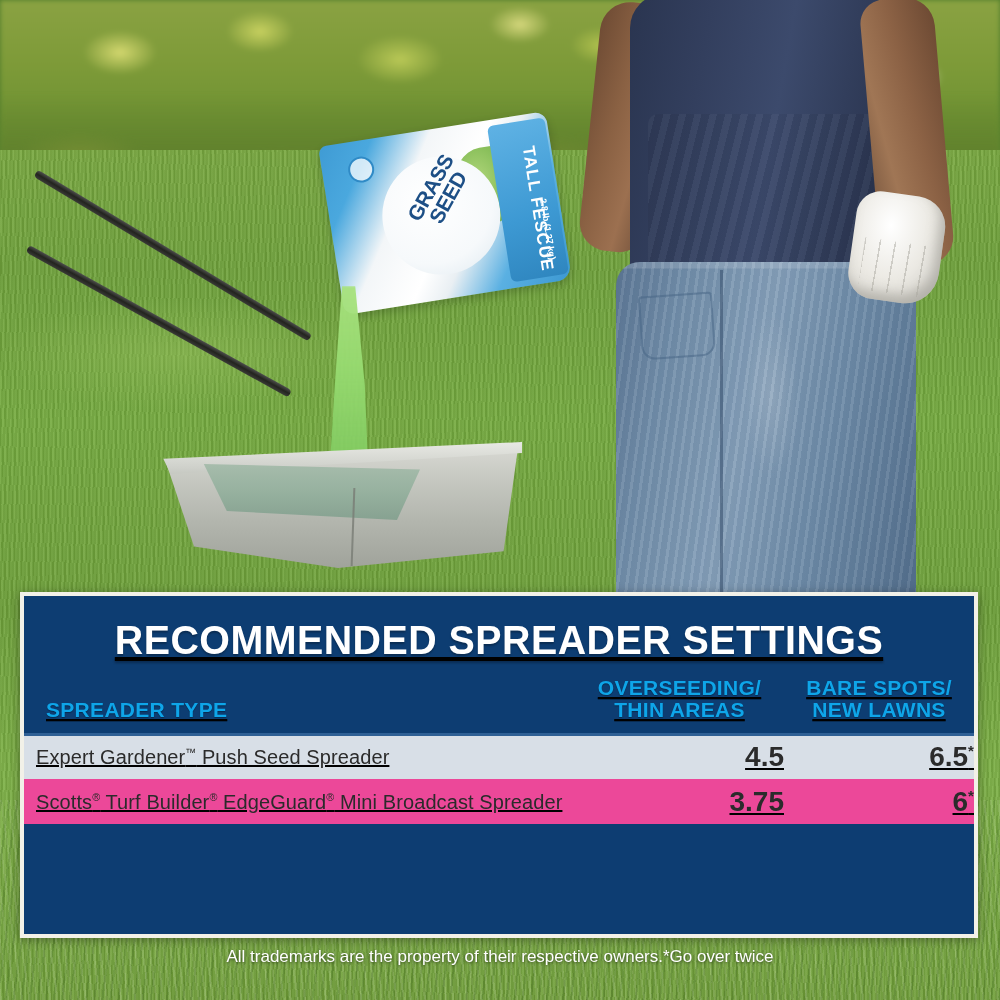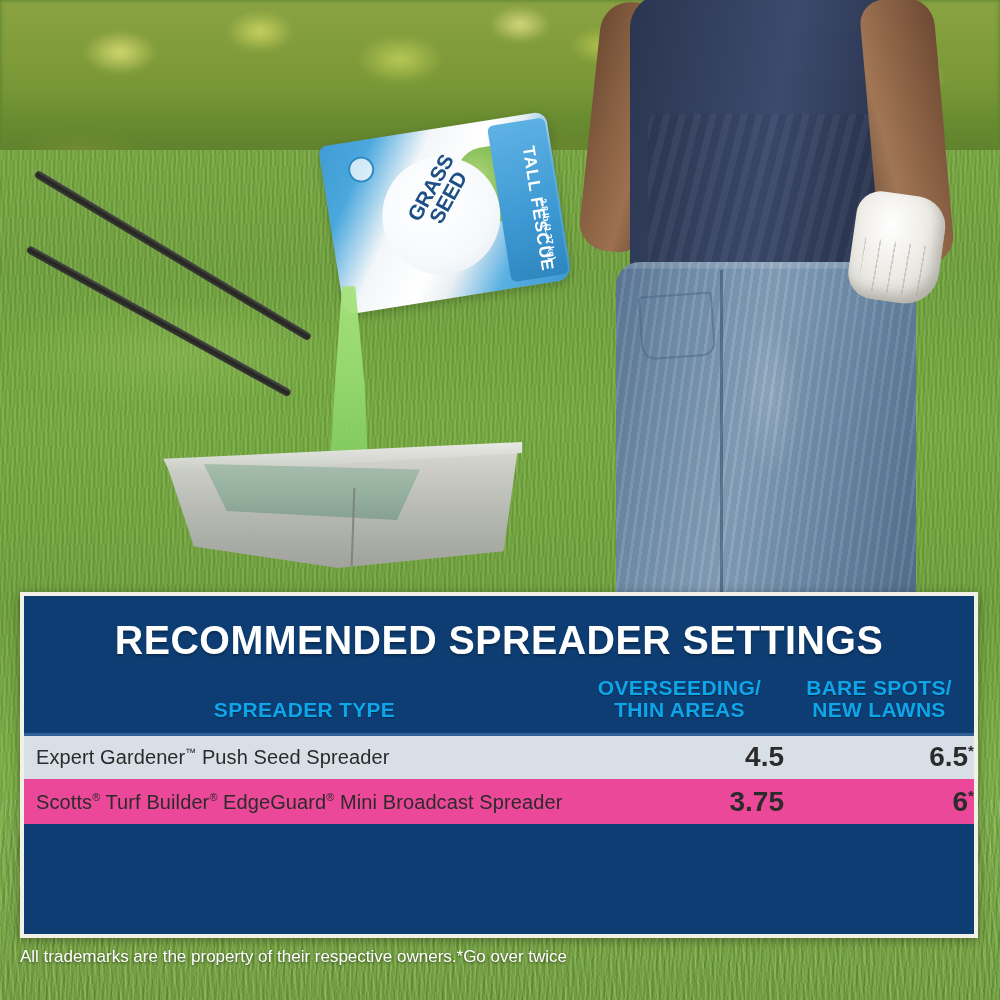--- a/index.html
+++ b/index.html
@@ -207,20 +207,21 @@
   }
   .handle-a { left:-140px; top:-96px; width:320px; transform:rotate(31deg); }
   .handle-b { left:-140px; top:-40px; width:300px; transform:rotate(29deg); }
 
   
   .card {
     position:absolute; left:20px; top:592px; width:958px; height:346px;
     background:#f2f1e8;
     padding:4px;
     box-shadow:0 2px 10px rgba(0,0,0,.35);
+    text-decoration:underline;
   }
   .card-inner { width:100%; height:100%; background:#0d3d72; position:relative; }
 
   .title {
     text-align:center;
     color:#ffffff;
     font:700 41px/1 "Liberation Sans Narrow","Liberation Sans", sans-serif;
     letter-spacing:.5px;
     padding:24px 0 0 0;
     transform:scaleX(.96);
@@ -235,38 +236,38 @@
   thead th {
     background:#0d3d72;
     color:#0ea5e9;
     font:700 21px/1.06 "Liberation Sans Narrow","Liberation Sans", sans-serif;
     letter-spacing:.3px;
     vertical-align:bottom;
     padding:16px 0 11px 0;
     border-bottom:3px solid #2f6095;
     text-shadow:0 1px 1px rgba(0,0,0,.3);
   }
-  thead th.th-type { text-align:center; padding-left:10px; }
+  thead th.th-type { text-align:left; padding-left:22px; }
   thead th.th-num  { text-align:center; }
 
   tbody td {
     font:400 20px/1 "Liberation Sans Narrow","Liberation Sans", sans-serif;
     color:#2b2b2b;
     height:45px;
     padding:0;
     background:#ec4899;
   }
   tbody tr.alt td { background:#d8dfe7; }
   tbody td.td-type { text-align:left; padding-left:12px; letter-spacing:.1px; }
   tbody td.td-num  { text-align:right; font-weight:700; font-size:28px; }
   tbody td sup { font-size:.54em; vertical-align:super; line-height:0; }
 
   .footer {
     position:absolute; left:20px; right:20px; top:948px;
-    display:flex; justify-content:flex-start; align-items:center;
+    display:flex; justify-content:center; align-items:center;
     color:#ffffff;
     font:400 17px/1 "Liberation Sans Narrow","Liberation Sans", sans-serif;
     text-shadow:0 1px 3px rgba(0,0,0,.55);
   }
 </style>
 </head>
 <body>
 
 <div class="photo">
   <div class="hedge-back"></div>

